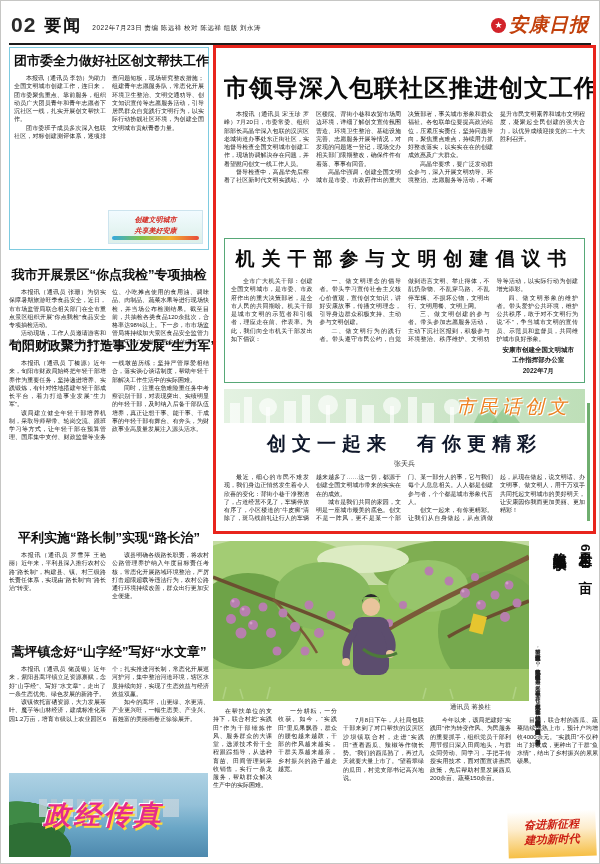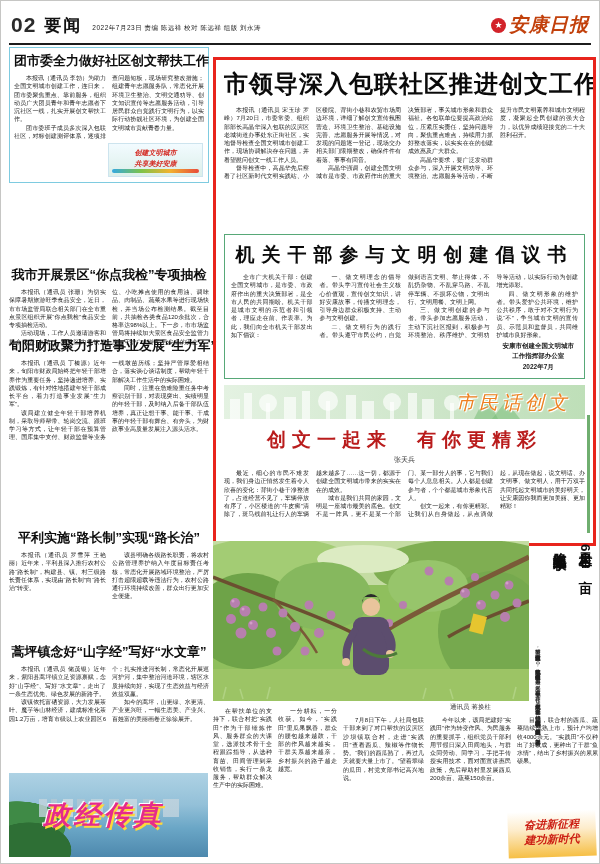--- a/index.html
+++ b/index.html
@@ -20,56 +20,56 @@
   
   .tiny { font-size:6px; line-height:1.38; color:#222; text-align:justify; }
   .tiny p { text-indent:2em; }
   .cols2 { column-count:2; column-gap:6px; overflow:hidden; }
   .cols3 { column-count:3; column-gap:6px; overflow:hidden; }
   .cols4 { column-count:4; column-gap:7px; overflow:hidden; }
 
   
   .lart { position:absolute; left:8px; width:200px; }
   .lhead { font-size:13px; font-weight:900; color:#0d0d0d; text-align:center; white-space:nowrap; margin-bottom:4px; letter-spacing:0; }
-  .la1 { top:46px; height:136px; border:1.5px solid #7ecbe0; padding:4px; }
+  .la1 { top:46px; height:203px; border:1.5px solid #7ecbe0; padding:4px; }
   .la1 .body { height:128px; }
   .inline-banner { position:absolute; right:5px; bottom:5px; width:95px; height:34px; background:linear-gradient(180deg,#f2fbff,#dcefe9); border:0.5px solid #cde4ee; text-align:center; padding-top:4px; }
   .inline-banner .bl { font-size:7px; font-weight:bold; font-style:italic; color:#d42a22; line-height:1.5; }
   .inline-banner .strip { position:absolute; left:3px; right:3px; bottom:3px; height:4px; background:linear-gradient(90deg,#35a8e0,#7cc34a,#f2b230,#e84a3a); border-radius:2px; }
   .la2 { top:233px; height:114px;margin-top:32px; } .la2 .body { height:88px; }
   .la3 { top:336px; height:186px; } .la3 .body { height:160px; }
   .la4 { top:528px; height:108px; } .la4 .body { height:82px; }
   .la5 { top:642px; height:124px; } .la5 .body { height:98px; }
 
   .pol-banner { position:absolute; left:8px; top:772px; width:199px; height:84px; overflow:hidden;
      background:
        radial-gradient(70px 46px at 10% 92%, #2e6f35 0 60%, rgba(0,0,0,0) 61%),
        radial-gradient(80px 42px at 4% 64%, #3f8a46 0 60%, rgba(0,0,0,0) 61%),
        linear-gradient(180deg,#aed2e4 0%,#93c0d8 38%,#6aa6c6 66%,#4d88ad 100%);
      display:flex; align-items:center; justify-content:center; padding-right:10px; }
   .pol-banner .skyline { position:absolute; left:30px; top:26px; width:150px; height:18px;
      background:linear-gradient(90deg,#c3d4de 0 8px, rgba(0,0,0,0) 8px 12px, #b4c8d4 12px 18px, rgba(0,0,0,0) 18px 24px, #cddbe3 24px 34px, rgba(0,0,0,0) 34px 38px, #b4c8d4 38px 46px, rgba(0,0,0,0) 46px 52px, #c3d4de 52px 64px, rgba(0,0,0,0) 64px 70px, #b9cdd8 70px 80px, rgba(0,0,0,0) 80px 86px, #cddbe3 86px 98px, rgba(0,0,0,0) 98px 104px, #b4c8d4 104px 116px, rgba(0,0,0,0) 116px 124px, #c3d4de 124px 140px, rgba(0,0,0,0) 140px); opacity:.8; }
   .pol-title { position:relative; font-size:27px; font-weight:900; font-style:italic; color:#e62b8a; letter-spacing:3px; text-shadow:2px 2px 0 #ffd73a, -1px -1px 0 #ffffff; }
 
   
-  .redbox { position:absolute; left:212px; top:56px; width:383px; height:489px; border:3px solid #e8241c; padding:6px 8px; overflow:hidden; }
+  .redbox { position:absolute; left:212px; top:44px; width:383px; height:489px; border:3px solid #e8241c; padding:22px 8px; overflow:hidden; }
   .lead-head { font-size:24px; font-weight:900; color:#0a0a0a; text-align:center; letter-spacing:1px; margin:2px 0 6px; white-space:nowrap; }
   .lead-body { height:122px; margin-bottom:6px; }
 
   .greenbox { border:1.5px solid #57a877; padding:5px 6px; position:relative; }
   .prop-head { font-size:19px; font-weight:900; color:#0a0a0a; text-align:center; letter-spacing:7px; margin:2px 0 5px; white-space:nowrap; }
   .prop-body { height:100px; }
   .prop-sign { position:absolute; right:10px; bottom:6px; background:#fff; font-size:6.5px; font-weight:bold; color:#222; text-align:center; line-height:1.6; padding-left:4px; }
 
   .citizen-banner { position:relative; height:34px; margin-top:6px; background:linear-gradient(90deg,#e4f2e2,#c9e3c4 70%,#bedfb8); overflow:hidden; }
   .citizen-banner svg { position:absolute; left:0; top:0; }
   .citizen-title { position:absolute; right:14px; top:5px; font-size:19px; font-weight:400; font-style:italic; color:#ef8020; letter-spacing:4px; text-shadow:1px 1px 0 #fff, -1px -1px 0 #fff, 0 0 3px #fff; }
   .green-edge { position:absolute; right:3px; bottom:10px; width:3px; height:118px; background:#6fae6f; }
 
-  .essay-head { font-size:19px; font-weight:900; color:#b91c1c; text-align:center; letter-spacing:6px; margin:8px 0 2px; white-space:nowrap; }
+  .essay-head { font-size:19px; font-weight:900; color:#0f172a; text-align:center; letter-spacing:6px; margin:8px 0 2px; white-space:nowrap; }
   .essay-author { font-size:7px; color:#333; text-align:center; margin-bottom:4px; }
   .essay-body { height:88px; }
 
   
   .bottomzone { position:absolute; left:212px; top:540px; width:385px; height:318px; }
   .photo { position:absolute; left:0; top:0; width:316px; height:160px; overflow:hidden; }
   .vstrip { position:absolute; left:321px; top:0; width:64px; height:196px; }
   .vhead { writing-mode:vertical-rl; font-size:13.5px; font-weight:900; color:#0d0d0d; line-height:1.9; height:102px; margin-left:auto; letter-spacing:1px; }
   .vcap { writing-mode:vertical-rl; font-size:5.3px; line-height:1.6; color:#222; height:92px; margin-top:2px; text-align:justify; }
   .vcredit { display:inline-block; font-weight:bold; margin-top:4px; }

